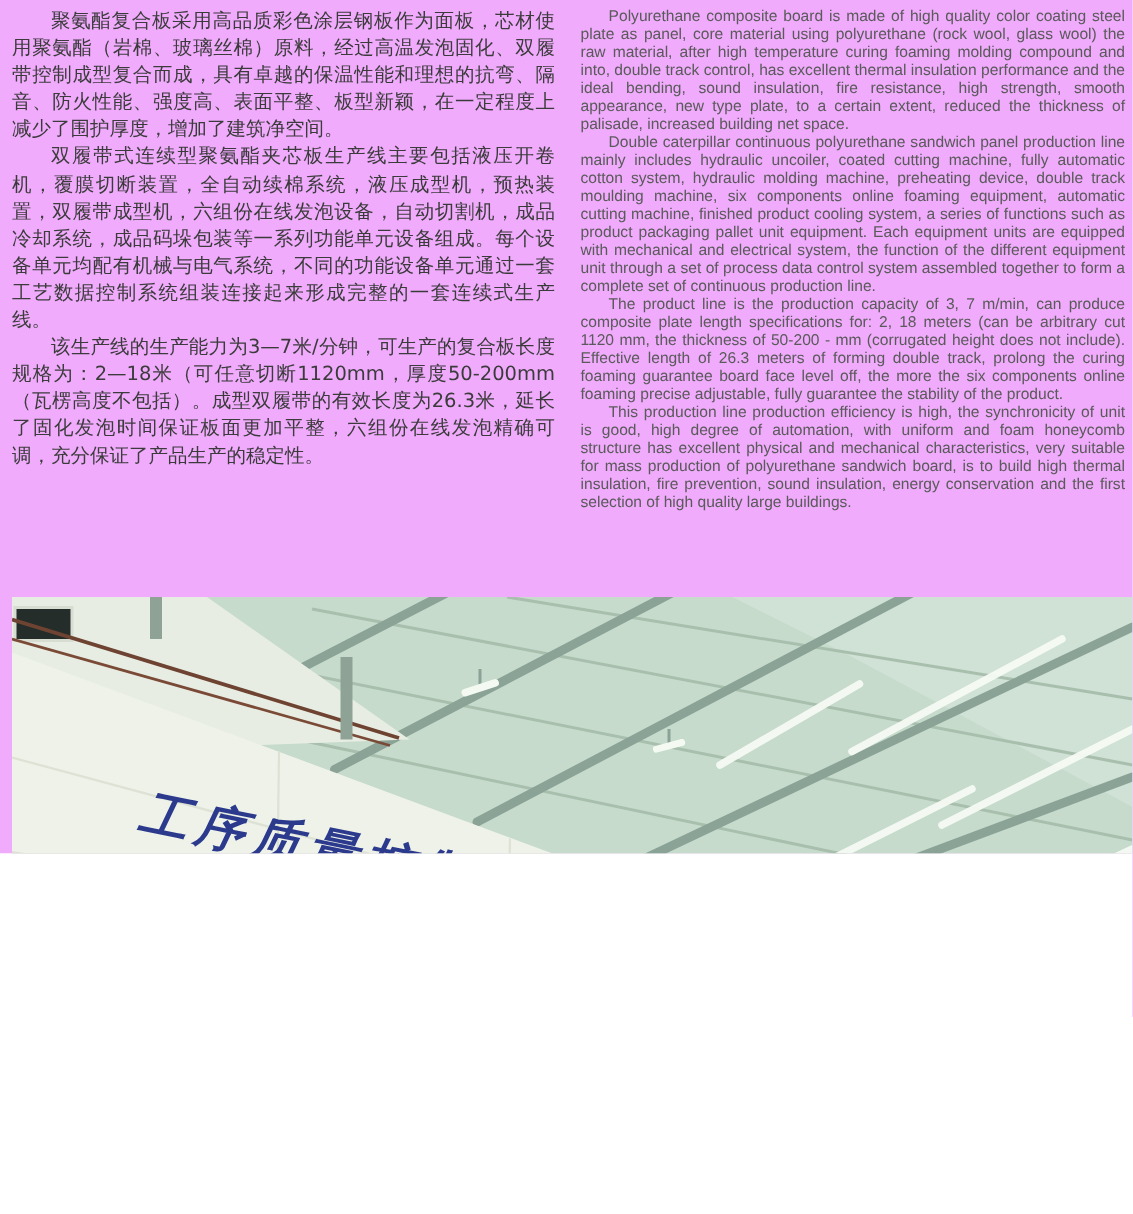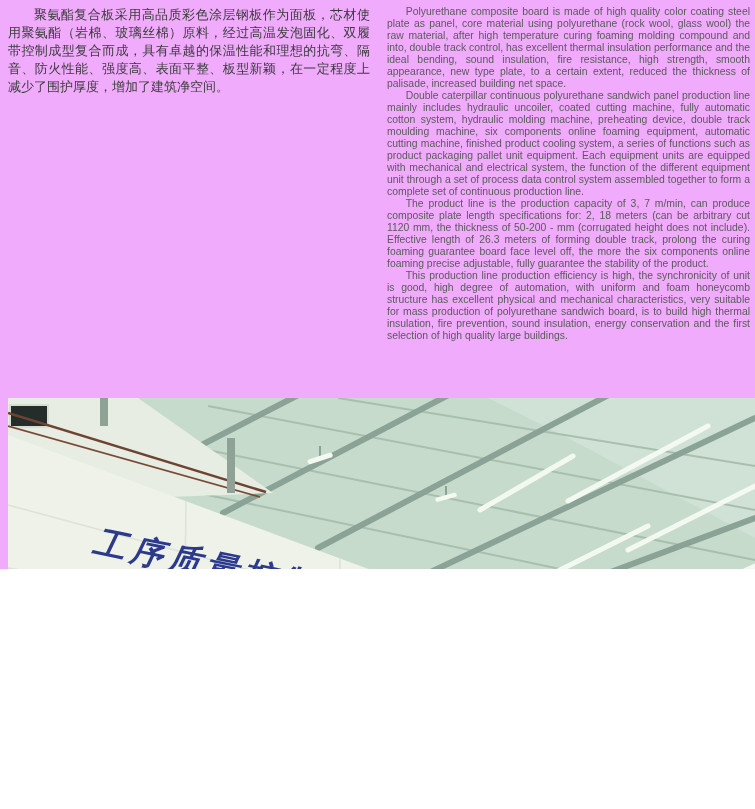--- a/index.html
+++ b/index.html
@@ -21,20 +21,22 @@
   .slogan .s2{font-size:21px;letter-spacing:1px;margin-left:18px;position:relative;top:6px;}
 </style>
 </head>
 <body>
 
 <div class="page">
 
   <div class="columns">
     <div class="col col-zh">
       <p>聚氨酯复合板采用高品质彩色涂层钢板作为面板，芯材使用聚氨酯（岩棉、玻璃丝棉）原料，经过高温发泡固化、双履带控制成型复合而成，具有卓越的保温性能和理想的抗弯、隔音、防火性能、强度高、表面平整、板型新颖，在一定程度上减少了围护厚度，增加了建筑净空间。</p>
+      <p>双履带式连续型聚氨酯夹芯板生产线主要包括液压开卷机，覆膜切断装置，全自动续棉系统，液压成型机，预热装置，双履带成型机，六组份在线发泡设备，自动切割机，成品冷却系统，成品码垛包装等一系列功能单元设备组成。每个设备单元均配有机械与电气系统，不同的功能设备单元通过一套工艺数据控制系统组装连接起来形成完整的一套连续式生产线。</p>
+      <p>该生产线的生产能力为3—7米/分钟，可生产的复合板长度规格为：2—18米（可任意切断1120mm，厚度50-200mm（瓦楞高度不包括）。成型双履带的有效长度为26.3米，延长了固化发泡时间保证板面更加平整，六组份在线发泡精确可调，充分保证了产品生产的稳定性。</p>
     </div>
     <div class="col col-en">
       <p>Polyurethane composite board is made of high quality color coating steel plate as panel, core material using polyurethane (rock wool, glass wool) the raw material, after high temperature curing foaming molding compound and into, double track control, has excellent thermal insulation performance and the ideal bending, sound insulation, fire resistance, high strength, smooth appearance, new type plate, to a certain extent, reduced the thickness of palisade, increased building net space.</p>
       <p>Double caterpillar continuous polyurethane sandwich panel production line mainly includes hydraulic uncoiler, coated cutting machine, fully automatic cotton system, hydraulic molding machine, preheating device, double track moulding machine, six components online foaming equipment, automatic cutting machine, finished product cooling system, a series of functions such as product packaging pallet unit equipment. Each equipment units are equipped with mechanical and electrical system, the function of the different equipment unit through a set of process data control system assembled together to form a complete set of continuous production line.</p>
       <p>The product line is the production capacity of 3, 7 m/min, can produce composite plate length specifications for: 2, 18 meters (can be arbitrary cut 1120 mm, the thickness of 50-200 - mm (corrugated height does not include). Effective length of 26.3 meters of forming double track, prolong the curing foaming guarantee board face level off, the more the six components online foaming precise adjustable, fully guarantee the stability of the product.</p>
       <p>This production line production efficiency is high, the synchronicity of unit is good, high degree of automation, with uniform and foam honeycomb structure has excellent physical and mechanical characteristics, very suitable for mass production of polyurethane sandwich board, is to build high thermal insulation, fire prevention, sound insulation, energy conservation and the first selection of high quality large buildings.</p>
     </div>
   </div>
 
   <div class="photo">

